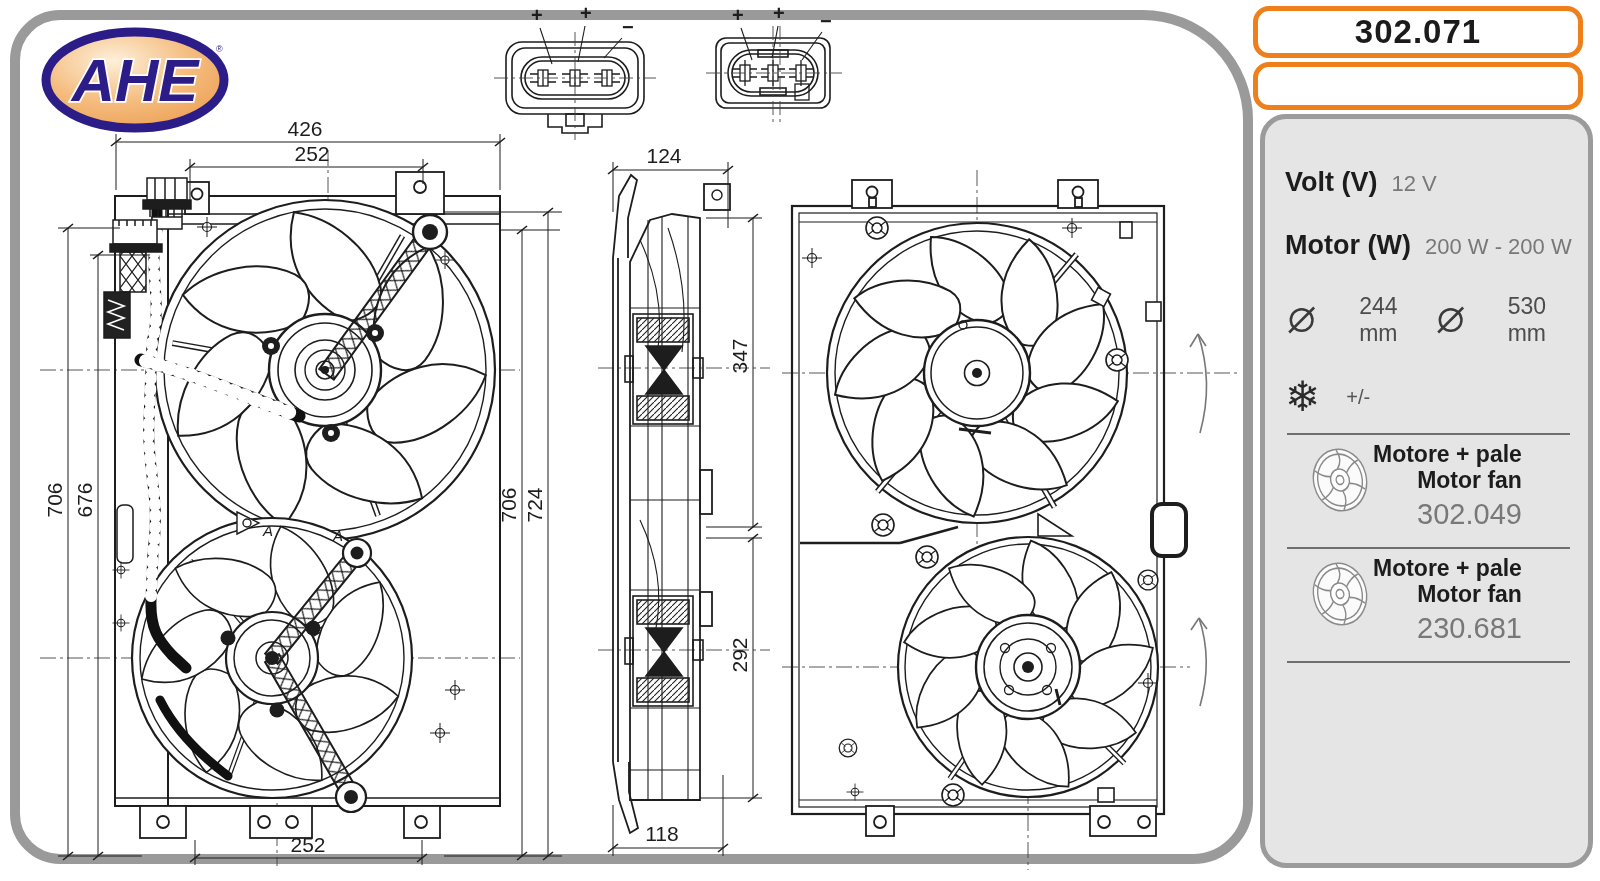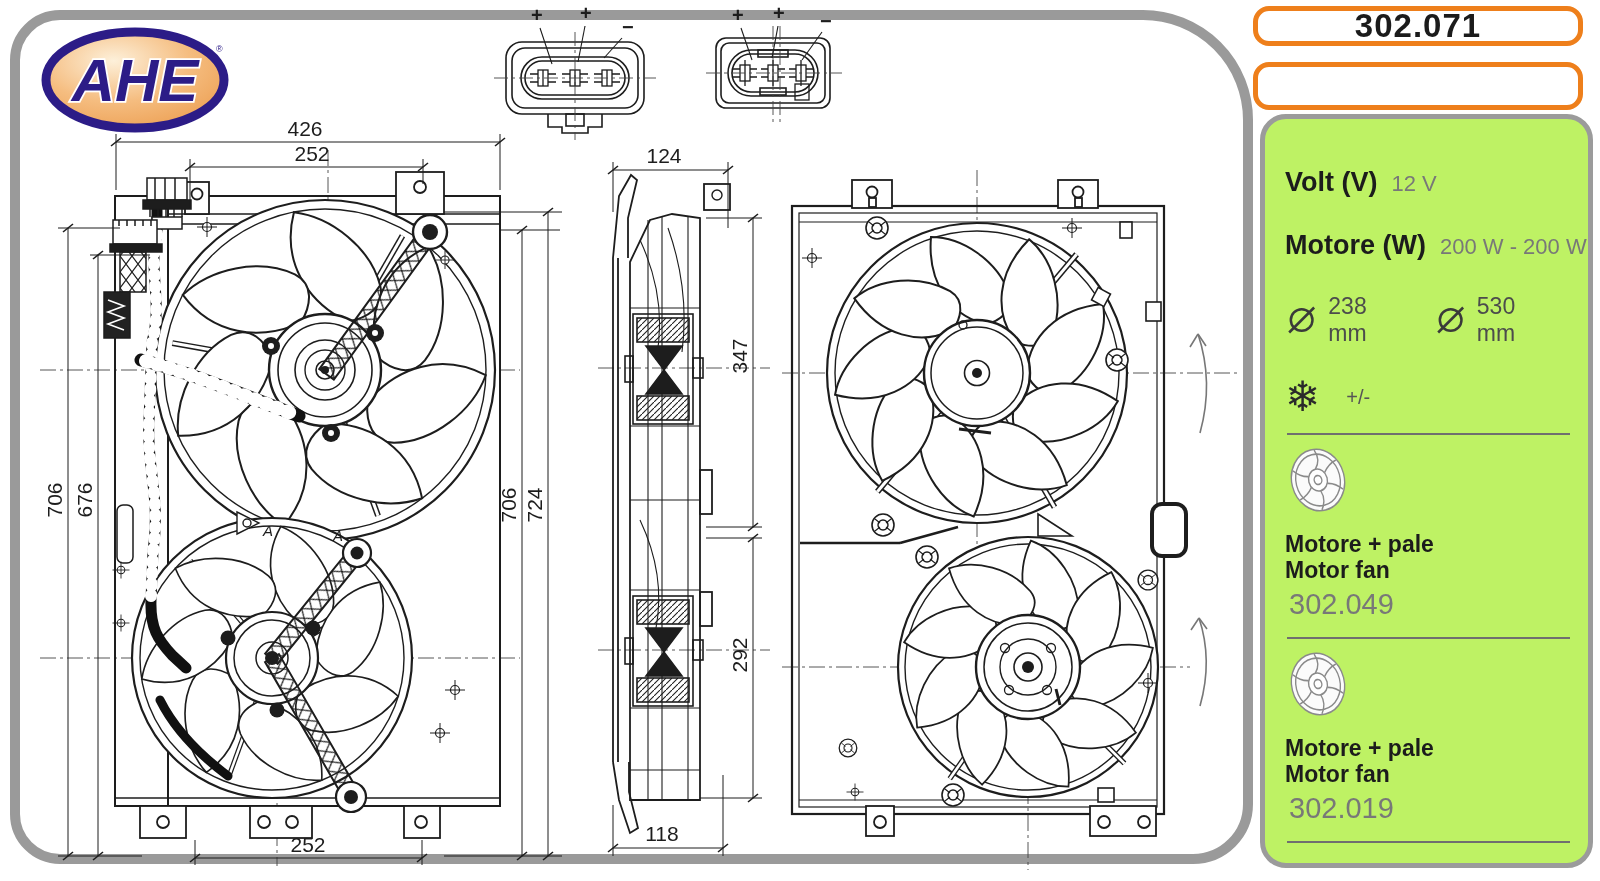--- a/index.html
+++ b/index.html
@@ -8,37 +8,37 @@
 
   
   .main-area{position:absolute;left:10px;top:10px;width:1223px;height:834px;
     border:10px solid #9a9a9a;border-radius:50px 110px 60px 50px;background:#fff;}
 
   .drawing-svg{position:absolute;left:0;top:0;width:1250px;height:881px;}
 
   
   .part-box{position:absolute;left:1253px;width:330px;background:#fff;
     border:5px solid #ee7f1b;border-radius:16px;box-sizing:border-box;}
-  .part-box.one{top:6px;height:40px;display:flex;align-items:center;justify-content:center;}
+  .part-box.one{top:6px;height:52px;display:flex;align-items:center;justify-content:center;}
   .part-box.two{top:62px;height:48px;}
   .part-number{font-size:33px;font-weight:bold;color:#1b1b1b;letter-spacing:1px;}
 
   .info-panel{position:absolute;left:1260px;top:114px;width:333px;height:754px;
-    background:#bef264;border:5px solid #9b9b9b;border-radius:26px;box-sizing:border-box;
-    padding:20px 16px 0 20px;}
+    background:#e5e5e5;border:5px solid #9b9b9b;border-radius:26px;box-sizing:border-box;
+    padding:20px 16px 0 20px;text-align:right;}
   .spec-row{display:flex;align-items:baseline;gap:14px;margin-bottom:4px;}
   .spec-label{font-size:27px;font-weight:bold;color:#1c1c1c;white-space:nowrap;}
   .spec-value{font-size:22px;color:#787878;white-space:nowrap;margin-top:32px;}
   .dia-row{display:flex;align-items:center;gap:10px;margin-top:32px;}
   .dia-value{font-size:23px;color:#4c4c4c;margin-right:26px;}
   .snow-row{display:flex;align-items:center;gap:26px;margin-top:30px;}
   .snowflake{font-size:42px;line-height:40px;color:#2a2a2a;}
   .snow-val{font-size:20px;color:#555;}
   .divider{border:none;border-top:2px solid #6f6f6f;margin:16px 2px 0 2px;}
-  .rel-row{display:flex;align-items:flex-start;margin-top:6px;min-height:82px;flex-direction:column;}
+  .rel-row{display:flex;align-items:flex-start;margin-top:6px;min-height:82px;}
   .rel-icon{width:88px;flex:0 0 88px;padding-top:2px;}
   .rel-text{padding-top:0;}
   .rel-name{font-size:23px;line-height:26px;font-weight:bold;color:#1c1c1c;}
   .rel-code{font-size:29px;color:#787878;margin-top:5px;padding-left:4px;}
 
   svg text{font-family:"Liberation Sans",sans-serif;}
   .dim{font-size:21px;fill:#1d1d1d;}
   .pin{font-size:20px;fill:#1d1d1d;font-weight:bold;}
   .secA{font-size:15px;fill:#1d1d1d;font-style:italic;}
 </style>
@@ -517,30 +517,30 @@
     <span class="part-number">302.071</span>
   </div>
   <div class="part-box two"></div>
 
   <div class="info-panel">
     <div class="spec-row">
       <span class="spec-label">Volt (V)</span>
       <span class="spec-value">12 V</span>
     </div>
     <div class="spec-row">
-      <span class="spec-label">Motore (W)</span>
+      <span class="spec-label">Motor (W)</span>
       <span class="spec-value">200 W - 200 W</span>
     </div>
 
     <div class="dia-row">
       <svg width="40" height="40" viewBox="0 0 40 40">
         <circle cx="20" cy="20" r="13" fill="none" stroke="#3a3a3a" stroke-width="3"></circle>
         <line x1="5" y1="35" x2="35" y2="5" stroke="#3a3a3a" stroke-width="3"></line>
       </svg>
-      <span class="dia-value">238 mm</span>
+      <span class="dia-value">244 mm</span>
       <svg width="40" height="40" viewBox="0 0 40 40">
         <circle cx="20" cy="20" r="13" fill="none" stroke="#3a3a3a" stroke-width="3"></circle>
         <line x1="5" y1="35" x2="35" y2="5" stroke="#3a3a3a" stroke-width="3"></line>
       </svg>
       <span class="dia-value">530 mm</span>
     </div>
 
     <div class="snow-row">
       <span class="snowflake">❄</span>
       <span class="snow-val">+/-</span>
@@ -591,19 +591,19 @@
                 <path d="M-9.5,-5.5 Q-19,-7 -26,-15"></path>
             </g>
             <circle r="11" fill="#fff"></circle>
               <circle r="4.5"></circle>
           </g>
         </svg>
       </div>
       <div class="rel-text">
         <div class="rel-name">Motore + pale</div>
         <div class="rel-name">Motor fan</div>
-        <div class="rel-code">302.019</div>
+        <div class="rel-code">230.681</div>
       </div>
     </div>
 
     <hr class="divider">
   </div>
 </div>
 
 </body></html>

